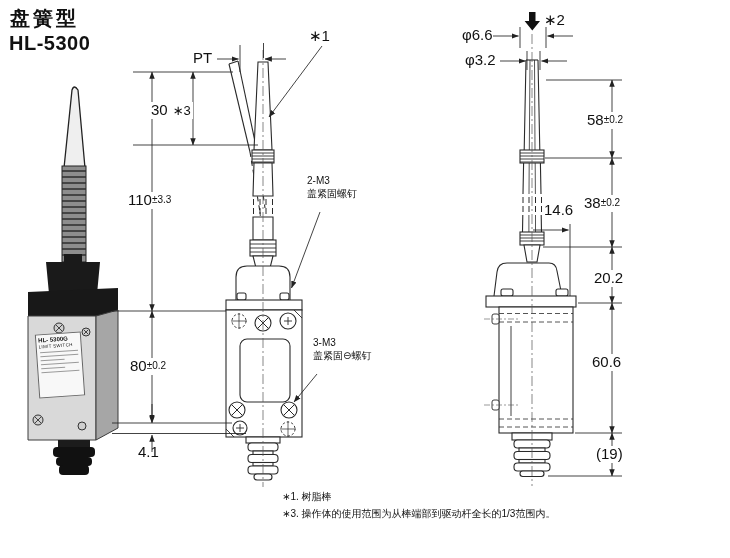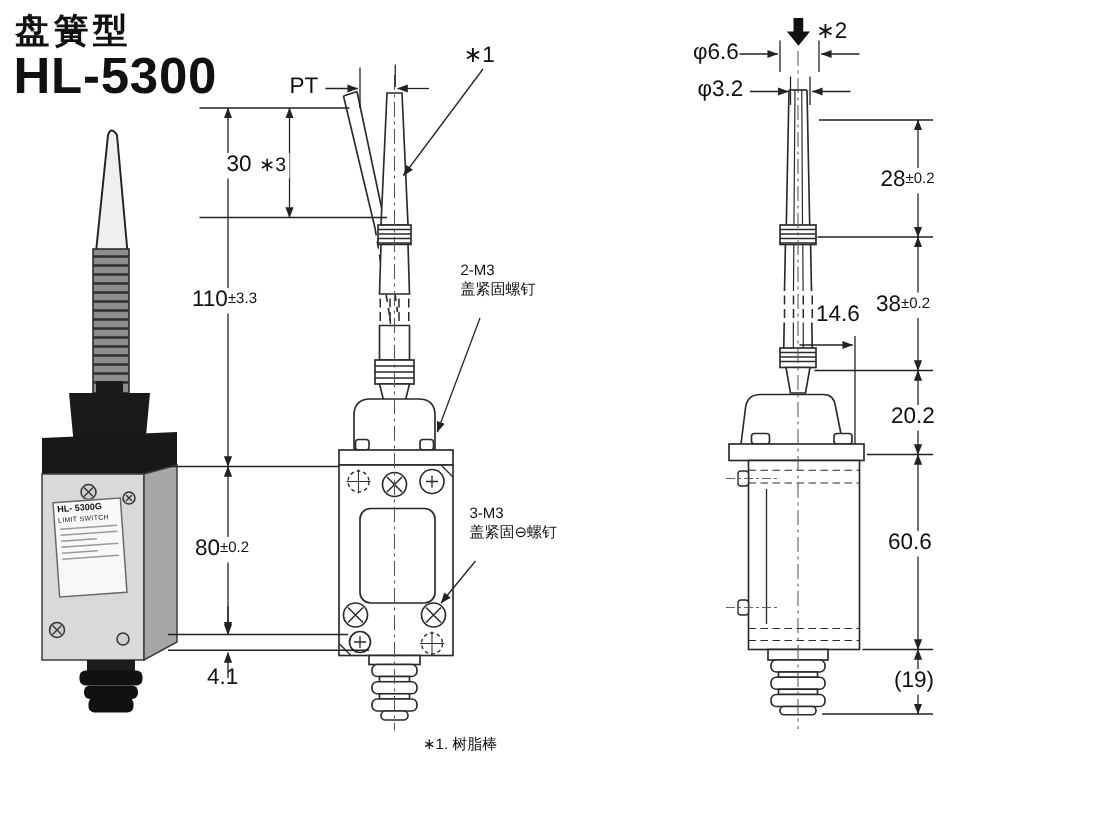--- a/index.html
+++ b/index.html
@@ -2,22 +2,22 @@
 <html><head>
 <meta charset="utf-8">
 <style>
   html,body{margin:0;padding:0}
   body{
     width:730px;height:558px;position:relative;background:#fff;
     font-family:"Liberation Sans","DejaVu Sans",sans-serif;color:#111;
     overflow:hidden;
   }
   svg{position:absolute;left:0;top:0}
-  .title1{position:absolute;left:10px;top:5px;font-size:23px;font-weight:bold;letter-spacing:3px}
-  .title2{position:absolute;left:9px;top:32px;font-size:34px;font-weight:600;letter-spacing:.5px}
+  .title1{position:absolute;left:10px;top:5px;font-size:20px;font-weight:bold;letter-spacing:3px}
+  .title2{position:absolute;left:9px;top:32px;font-size:20px;font-weight:600;letter-spacing:.5px}
   .dim{position:absolute;font-size:15px;background:#fff;padding:0 2px;white-space:nowrap;line-height:1.1}
   .nobg{background:transparent}
   .tol{font-size:10px;vertical-align:2px}
   .note3{font-size:13px;margin-left:5px}
   .callout{position:absolute;font-size:10px;line-height:1.3;white-space:nowrap}
   .star{position:absolute;font-size:15px;white-space:nowrap}
   .notes{position:absolute;left:282px;top:488px;font-size:10px;line-height:17px;white-space:nowrap}
   .photo-label{
     position:absolute;left:37px;top:333px;width:46px;height:64px;
     transform:rotate(-4deg);background:#f8f8f8;border:1px solid #666;
@@ -265,22 +265,23 @@
   <div>盖紧固螺钉</div>
 </div>
 <div class="callout" style="left:313px;top:336px">
   <div>3-M3</div>
   <div>盖紧固⊖螺钉</div>
 </div>
 
 <div class="star" style="left:544px;top:11px">∗2</div>
 <div class="dim nobg" style="left:460px;top:27px">φ6.6</div>
 <div class="dim nobg" style="left:463px;top:52px">φ3.2</div>
-<div class="dim" style="left:585px;top:112px"><span>28</span><span class="tol">±0.2</span></div>
+<div class="dim" style="left:585px;top:112px"><span>58</span><span class="tol">±0.2</span></div>
 <div class="dim" style="left:582px;top:195px"><span>38</span><span class="tol">±0.2</span></div>
 <div class="dim" style="left:542px;top:202px">14.6</div>
 <div class="dim" style="left:592px;top:270px">20.2</div>
 <div class="dim" style="left:590px;top:354px">60.6</div>
 <div class="dim" style="left:594px;top:446px">(19)</div>
 
 <div class="notes">
   <div>∗1. 树脂棒</div>
+  <div>∗3. 操作体的使用范围为从棒端部到驱动杆全长的1/3范围内。</div>
 </div>
 
 </body></html>

